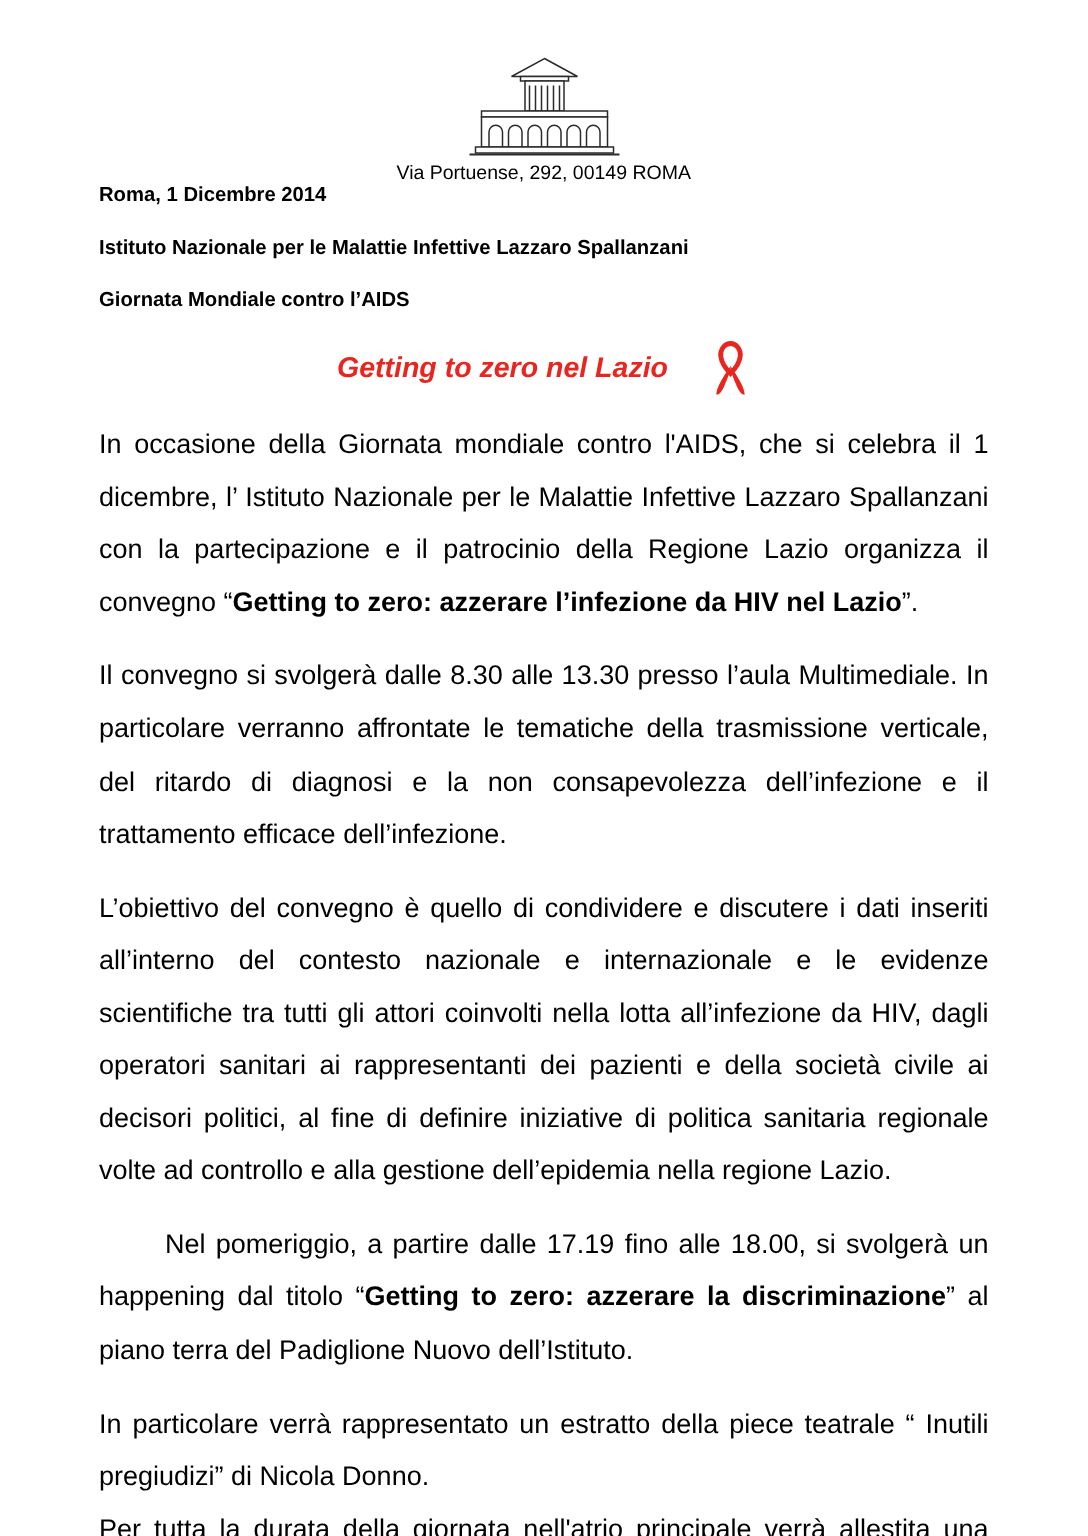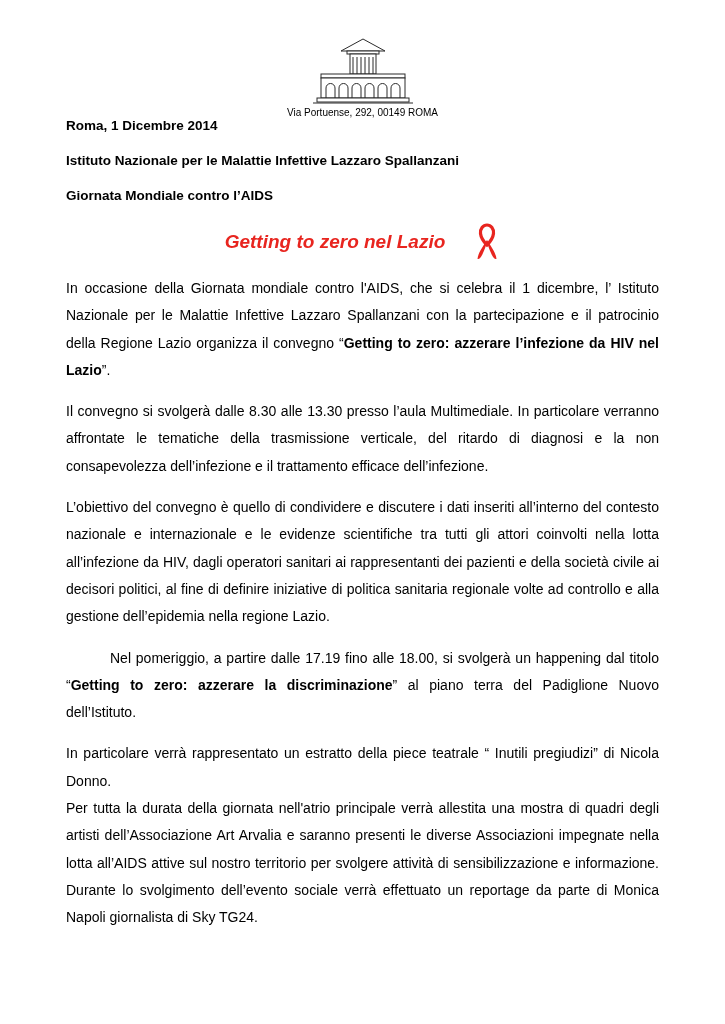--- a/index.html
+++ b/index.html
@@ -40,21 +40,21 @@
     font-weight: bold;
     font-size: 13.5px;
     margin-top: 4px;
     letter-spacing: 0.1px;
   }
   .org-sub {
     font-size: 11.5px;
     margin-top: 2px;
   }
   .org-addr {
-    font-size: 10px;
+    font-size: 13px;
     margin-top: 1px;
   }
 
   
   .title-block {
     text-align: left;
   }
   .title-line {
     font-weight: bold;
     font-size: 13.5px;
@@ -75,21 +75,21 @@
   }
   .ribbon {
     display: block;
   }
 
   
   .body-copy {
     margin-top: 14px;
   }
   .body-copy p {
-    font-size: 14px;
+    font-size: 18px;
     line-height: 1.95;
     text-align: justify;
     margin: 0 0 14px 0;
   }
   .body-copy p.tight {
     margin-bottom: 0;
   }
   .indent {
     display: inline-block;
     width: 44px;

